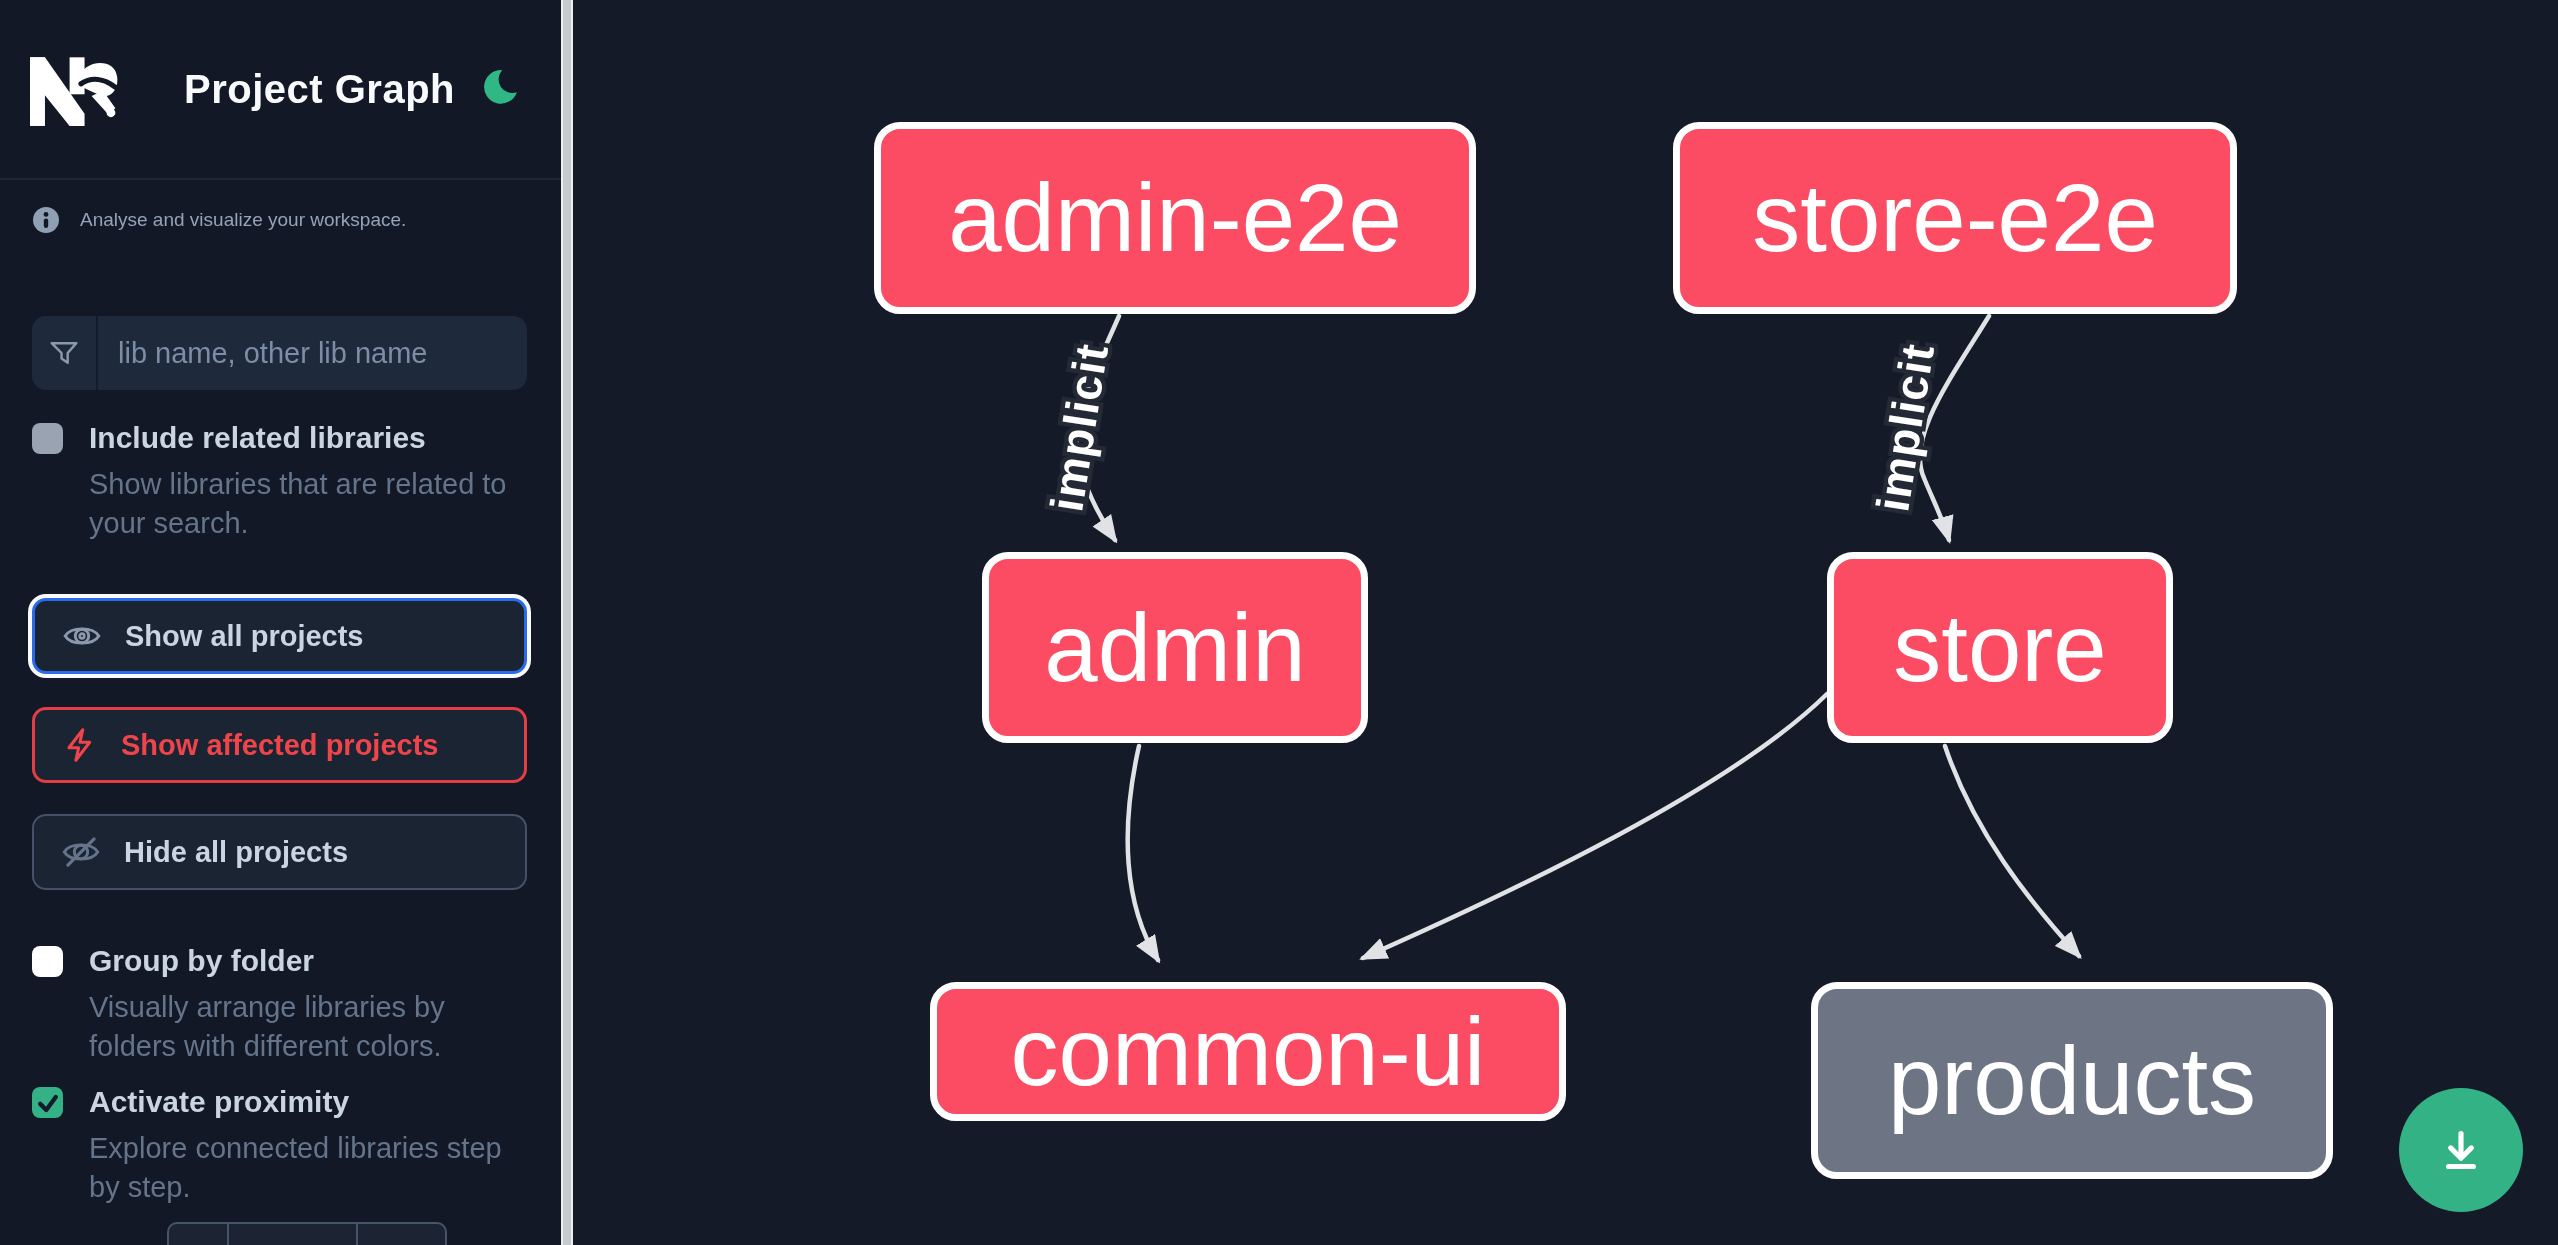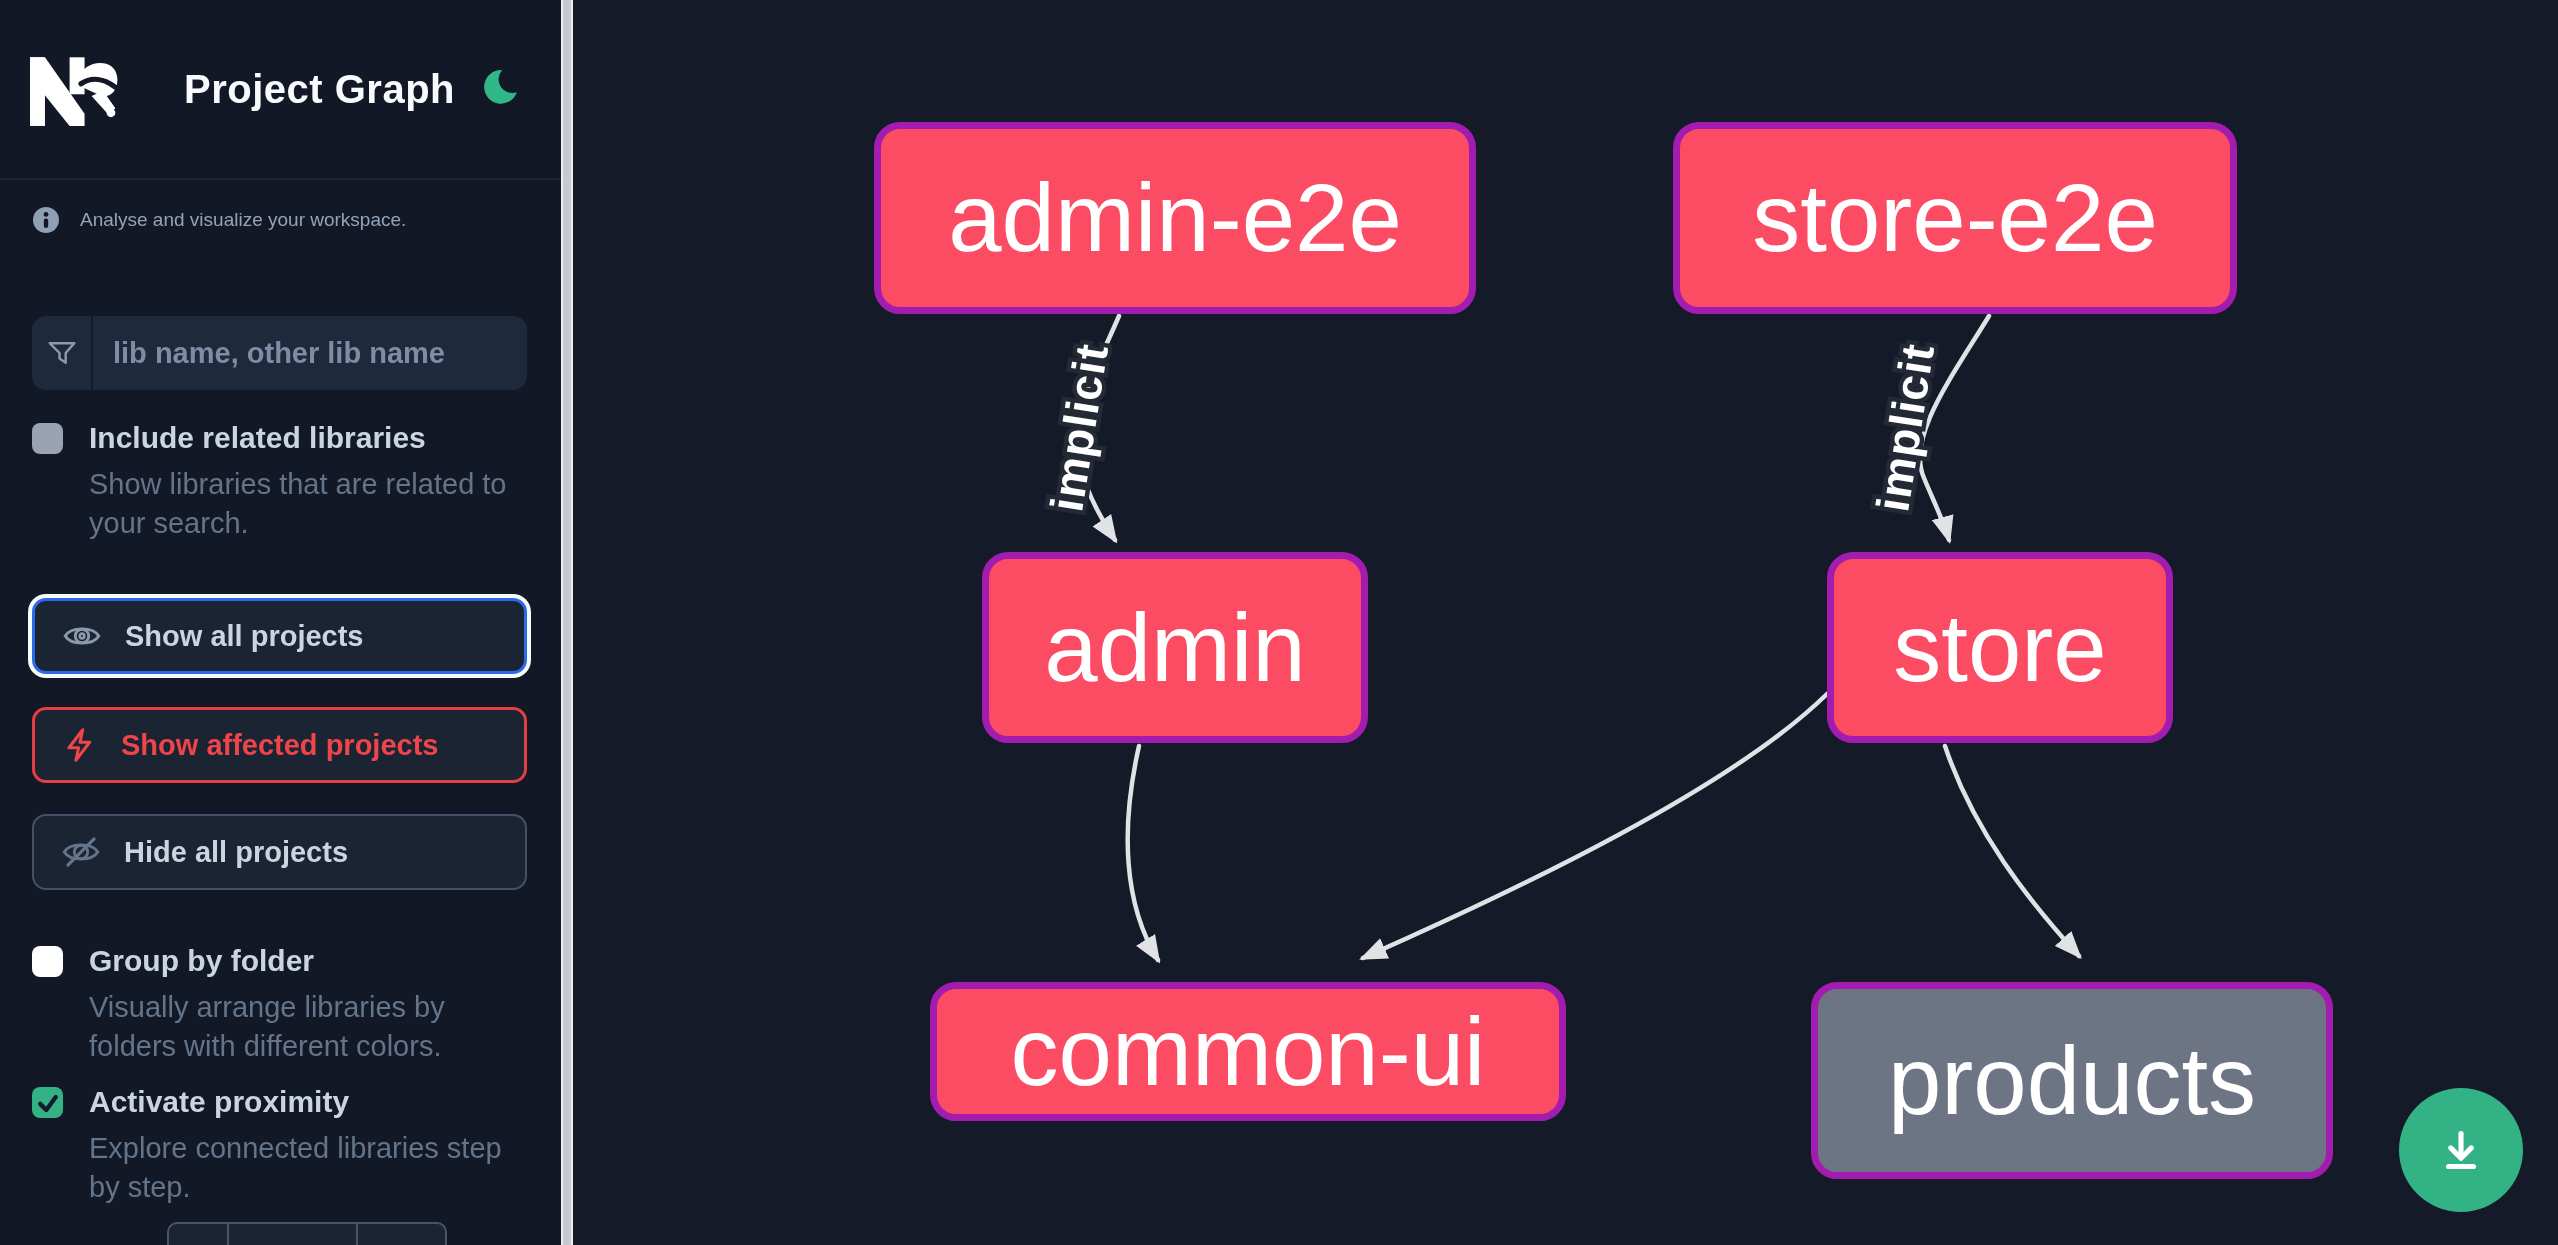--- a/index.html
+++ b/index.html
@@ -11,21 +11,21 @@
   .sb-header{height:178px;display:flex;align-items:center;padding:0 40px 0 30px;}
   .sb-title{color:#f8fafc;font-size:40px;font-weight:700;margin-left:66px;letter-spacing:.5px;}
   .theme-btn{margin-left:auto;width:44px;height:44px;border:none;background:transparent;cursor:pointer;padding:0;}
   .sb-divider{height:0;border-bottom:2px solid #1d2636;}
   .sb-body{padding:0 34px 0 32px;}
   .tagline{margin-top:26px;display:flex;align-items:center;gap:20px;}
   .tagline span{color:#94a3b8;font-size:19px;}
   .searchbox{margin-top:82px;height:74px;background:#1e293b;border-radius:14px;display:flex;align-items:stretch;overflow:hidden;}
   .searchbox .icon-cell{width:64px;display:flex;align-items:center;justify-content:center;border-right:2px solid #141b2a;}
   .searchbox input{flex:1;background:transparent;border:none;outline:none;color:#e2e8f0;font-size:29px;
-      padding:0 20px;font-family:"Liberation Sans",sans-serif;font-weight:bold;}
+      padding:0 20px;font-family:"Liberation Sans",sans-serif;}
   .searchbox input::placeholder{color:#7d8da6;}
   .opt-row{display:flex;gap:26px;align-items:flex-start;}
   .opt-row .box{width:31px;height:31px;border-radius:8px;background:#9aa3b2;flex:0 0 auto;margin-top:3px;
       display:flex;align-items:center;justify-content:center;}
   .opt-row.white .box{background:#ffffff;}
   .opt-row .box svg{display:none;}
   .opt-row.checked .box{background:#34b286;}
   .opt-row.checked .box svg{display:block;}
   .opt-texts{width:462px;}
   .opt-label{color:#cbd5e1;font-size:30px;font-weight:700;line-height:36px;}
@@ -43,21 +43,21 @@
   .seg-sliver .seg{border-right:2px solid #475569;}
   .seg-sliver .seg:last-child{border-right:none;}
 
   
   .scroll-thumb{position:absolute;left:561px;top:0;width:12px;height:1245px;background:#c6c9ce;
       border-left:2px solid #eceef0;border-right:2px solid #eceef0;z-index:4;box-sizing:border-box;}
 
   
   .canvas{position:absolute;left:573px;top:0;width:1985px;height:1245px;background:#141a28;overflow:hidden;}
   .edges-svg{position:absolute;left:0;top:0;pointer-events:none;}
-  .node{position:absolute;border:7px solid #a21caf;border-radius:26px;box-sizing:border-box;
+  .node{position:absolute;border:7px solid #ffffff;border-radius:26px;box-sizing:border-box;
       display:flex;align-items:center;justify-content:center;color:#fff;font-size:96px;font-weight:400;
       cursor:pointer;z-index:2;}
   .node.variant-highlighted{background:#fb4c63;}
   .node.variant-muted{background:#6d7584;}
   .edge-label{font-size:46px;font-weight:700;fill:#ffffff;stroke:#232a36;stroke-width:9px;paint-order:stroke;
       letter-spacing:1px;}
   .download-btn{position:absolute;left:1826px;top:1088px;width:124px;height:124px;border-radius:50%;
       background:#33b286;border:none;display:flex;align-items:center;justify-content:center;cursor:pointer;z-index:5;}
 </style>
 </head>

